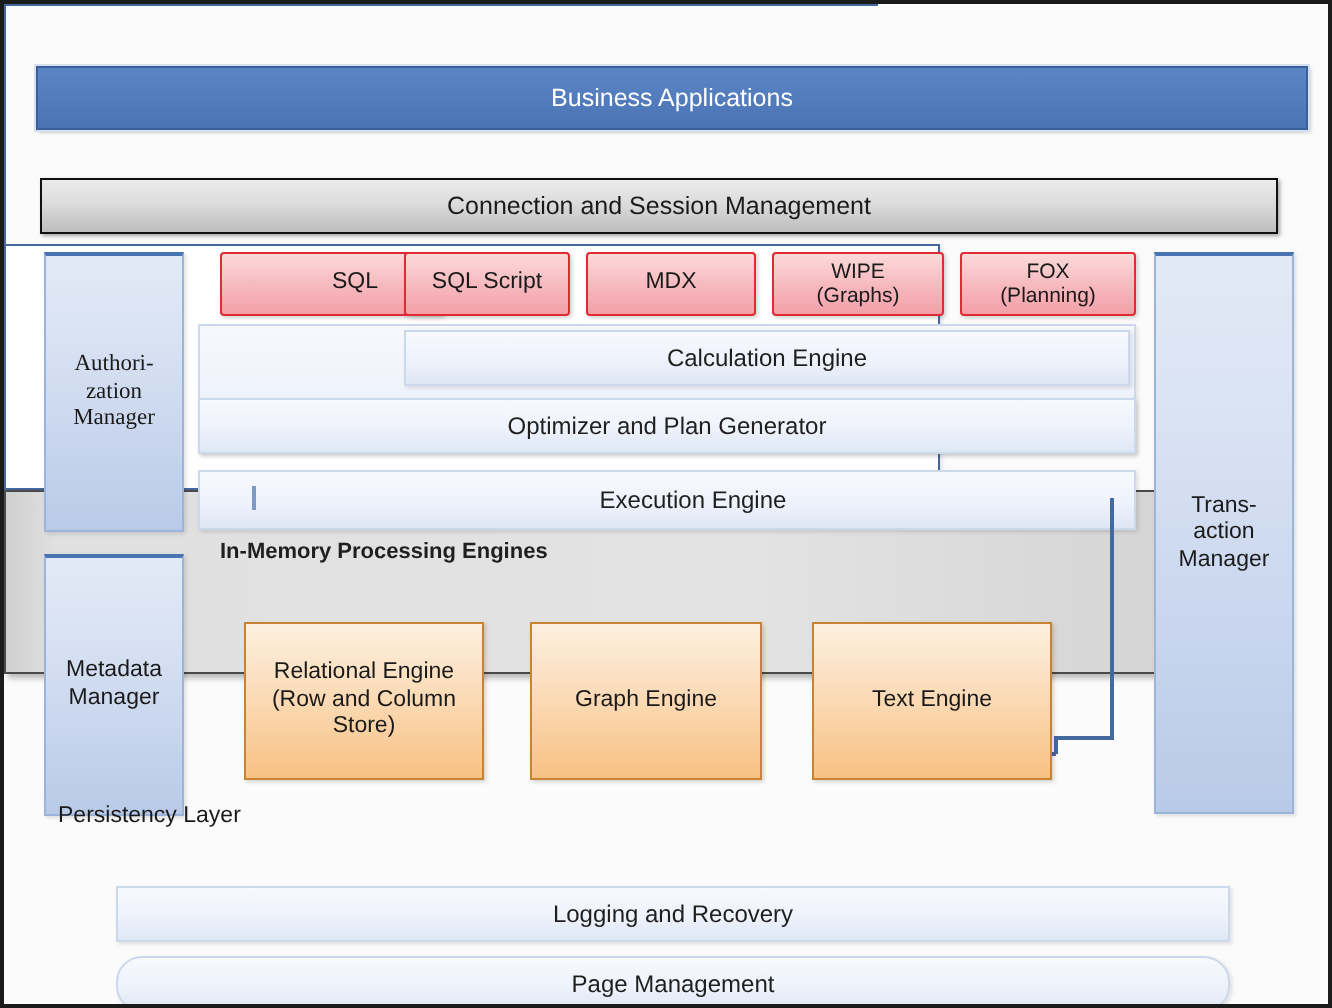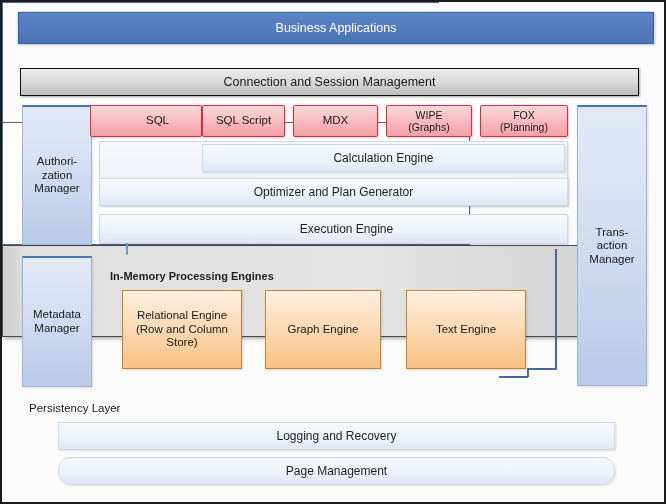--- a/index.html
+++ b/index.html
@@ -8,21 +8,21 @@
     font-family: "Liberation Sans", sans-serif;
     background: #ffffff;
   }
   #canvas {
     position: relative;
     width: 666px; height: 504px;
     background: #fbfbfb;
     border: 2px solid #1b1b1b;
     overflow: hidden;
   }
-  .box { position: absolute; display: flex; align-items: center; justify-content: center; text-align: center; }
+  .box { position: absolute; display: flex; align-items: center; justify-content: center; text-align: center; margin-top: 21px; }
   .lbl { display: block; line-height: 1.18; }
 
   
   #business-apps {
     left: 16px; top: 10px; width: 636px; height: 32px;
     background: linear-gradient(180deg,#5b86c6 0%,#4a73b4 100%);
     border: 1px solid #3a5f9e;
     box-shadow: 0 0 0 1px #d6dff0, 1px 1px 2px rgba(0,0,0,0.28);
     color: #ffffff; font-size: 12.5px;
   }
@@ -37,34 +37,34 @@
   }
 
   
   .pillar {
     background: linear-gradient(180deg,#e2e9f6 0%,#dbe4f4 25%,#b9cae8 100%);
     border: 1px solid #9db4da;
     border-top: 2px solid #4a73b4;
     box-shadow: 1px 1px 2px rgba(0,0,0,0.12);
     color: #1a1a1a; font-size: 11.5px;
   }
-  #authorization-manager { left: 20px; top: 103px; width: 70px; height: 140px; }
+  #authorization-manager { left: 20px; top: 103px; width: 70px; height: 140px; font-family: Liberation Serif, serif; }
   #metadata-manager      { left: 20px; top: 254px; width: 70px; height: 131px; }
   #transaction-manager   { left: 575px; top: 103px; width: 70px; height: 281px; }
 
   
   .langbox {
     background: linear-gradient(180deg,#fbdada 0%,#f6b8bd 55%,#f3a0a8 100%);
     border: 1.5px solid #e02b33;
     border-radius: 2px;
     box-shadow: 1px 1px 2px rgba(0,0,0,0.18);
     color: #1a1a1a; font-size: 11.5px;
     top: 103px; height: 32px;
   }
-  #lang-sql        { left: 88px;  width: 112px; padding-left: 23px; }
+  #lang-sql        { left: 108px;  width: 112px; padding-left: 23px; }
   #lang-sql-script { left: 200px; width: 83px; }
   #lang-mdx        { left: 291px; width: 85px; }
   #lang-wipe       { left: 384px; width: 86px; font-size: 10.5px; }
   #lang-fox        { left: 478px; width: 88px; font-size: 10.5px; }
 
   
   #engine-group {
     left: 97px; top: 139px; width: 469px; height: 65px;
     background: linear-gradient(180deg,#f6f8fd 0%,#eef2fa 60%,#e2e9f6 100%);
     border: 1px solid #cdd8ec;

